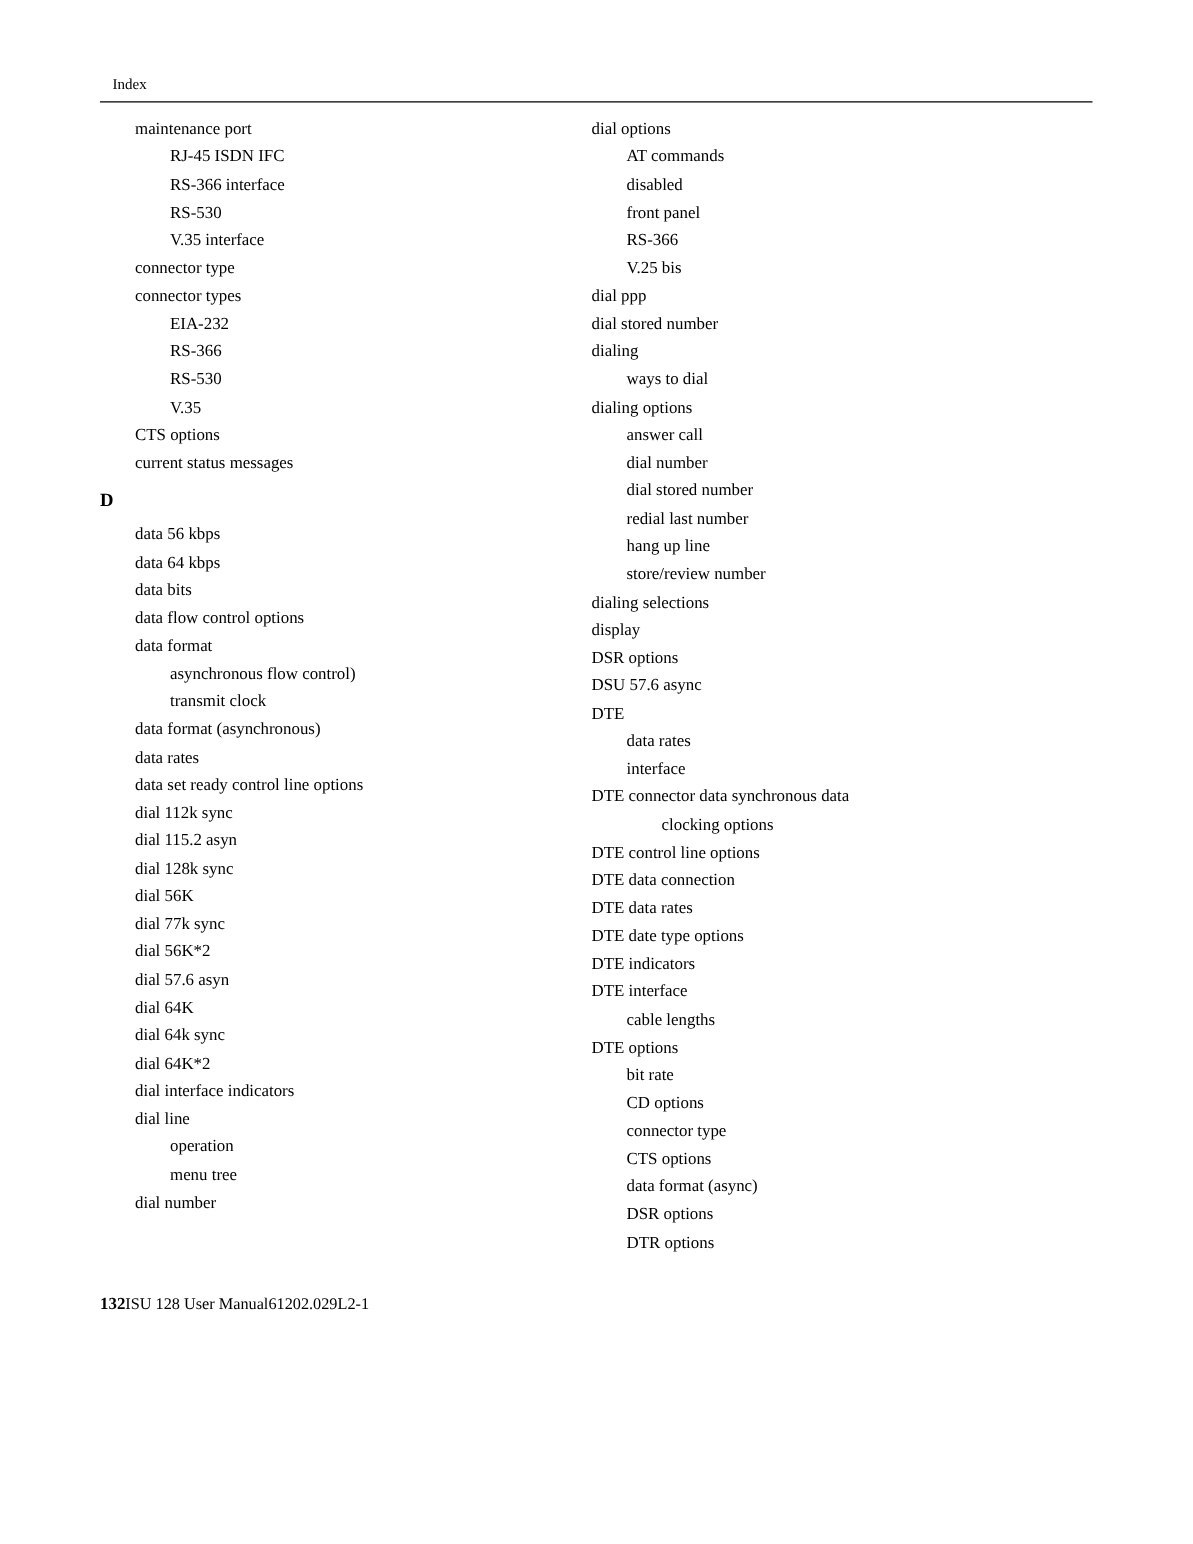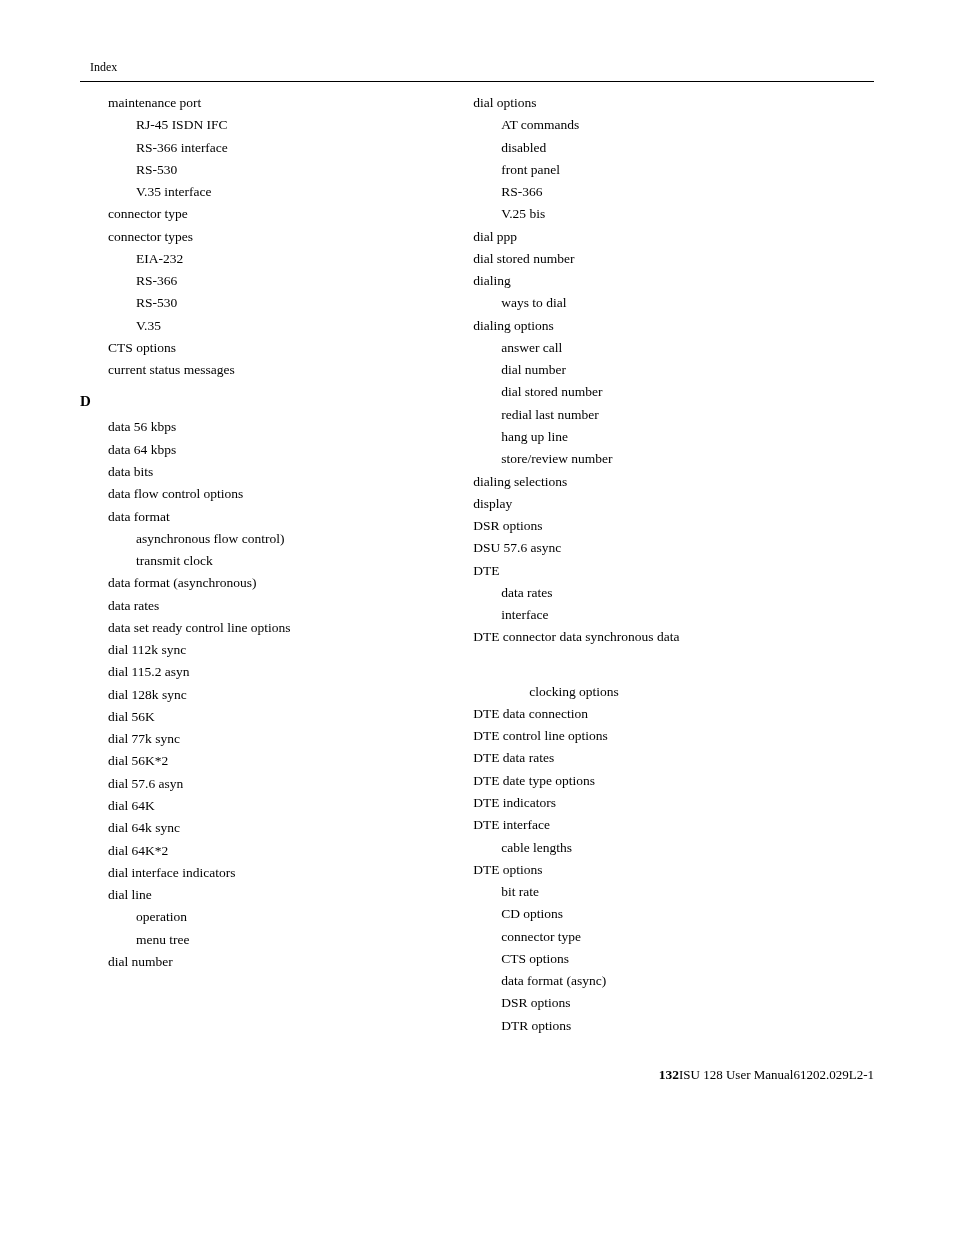--- a/index.html
+++ b/index.html
@@ -55,25 +55,24 @@
     .section-letter {
       font-weight: bold;
       font-size: 15px;
       margin-top: 12px;
       margin-bottom: 6px;
       display: block;
     }
 
     .footer {
       display: flex;
-      justify-content: flex-end;
+      justify-content: flex-start;
       align-items: center;
       margin-top: 30px;
       border-top: none;
-      margin-left: 30px;
     }
 
     .footer-page {
       font-weight: bold;
       font-size: 13.5px;
     }
 
     .footer-title {
       font-size: 13px;
     }
@@ -155,23 +154,23 @@
     <span class="index-item indent2">hang up line</span>
     <span class="index-item indent2">store/review number</span>
     <span class="index-item indent1">dialing selections</span>
     <span class="index-item indent1">display</span>
     <span class="index-item indent1">DSR options</span>
     <span class="index-item indent1">DSU 57.6 async</span>
     <span class="index-item indent1">DTE</span>
     <span class="index-item indent2">data rates</span>
     <span class="index-item indent2">interface</span>
     <span class="index-item indent1">DTE connector data synchronous data</span>
-    <span class="index-item" style="padding-left: 84px; margin-top: 32px;">clocking options</span>
+    <span class="index-item" style="padding-left: 84px;">clocking options</span>
+    <span class="index-item indent1">DTE control line options</span>
     <span class="index-item indent1">DTE data connection</span>
-    <span class="index-item indent1">DTE control line options</span>
     <span class="index-item indent1">DTE data rates</span>
     <span class="index-item indent1">DTE date type options</span>
     <span class="index-item indent1">DTE indicators</span>
     <span class="index-item indent1">DTE interface</span>
     <span class="index-item indent2">cable lengths</span>
     <span class="index-item indent1">DTE options</span>
     <span class="index-item indent2">bit rate</span>
     <span class="index-item indent2">CD options</span>
     <span class="index-item indent2">connector type</span>
     <span class="index-item indent2">CTS options</span>

